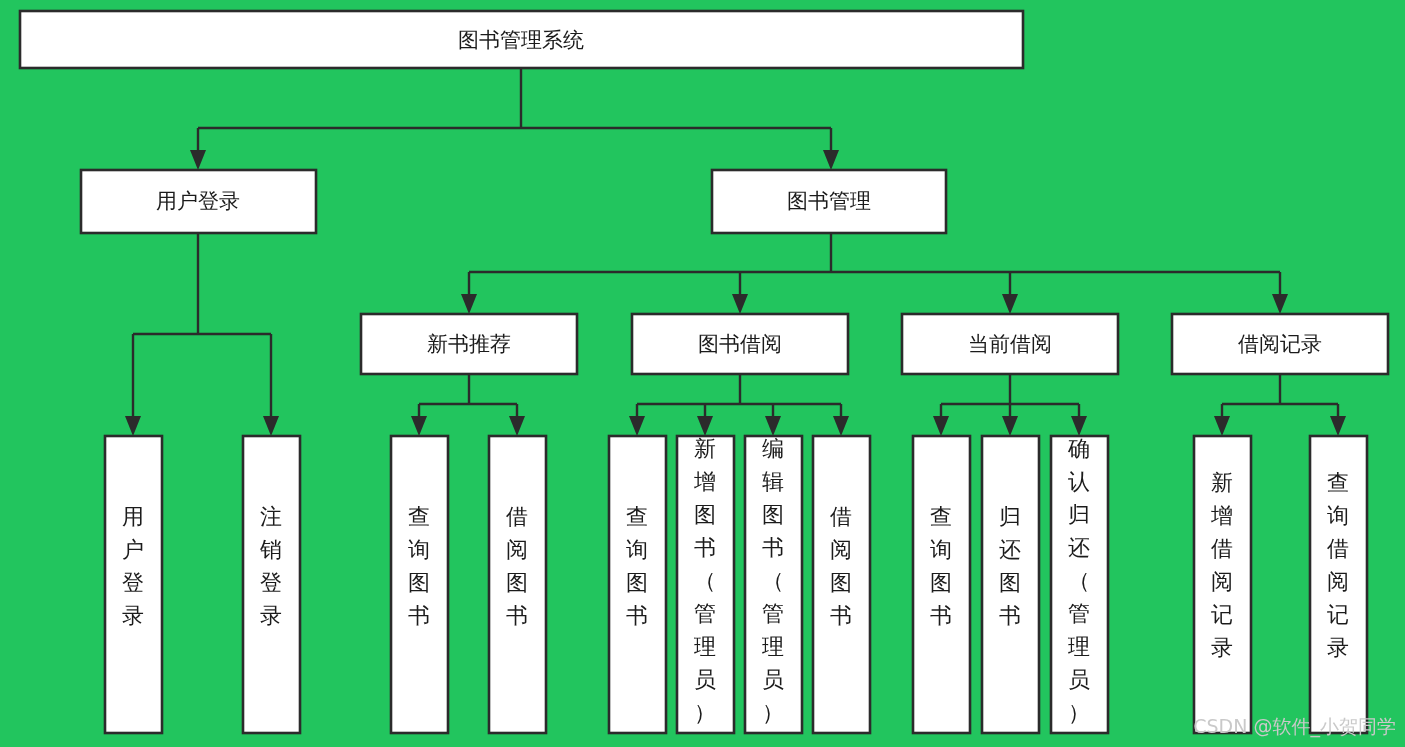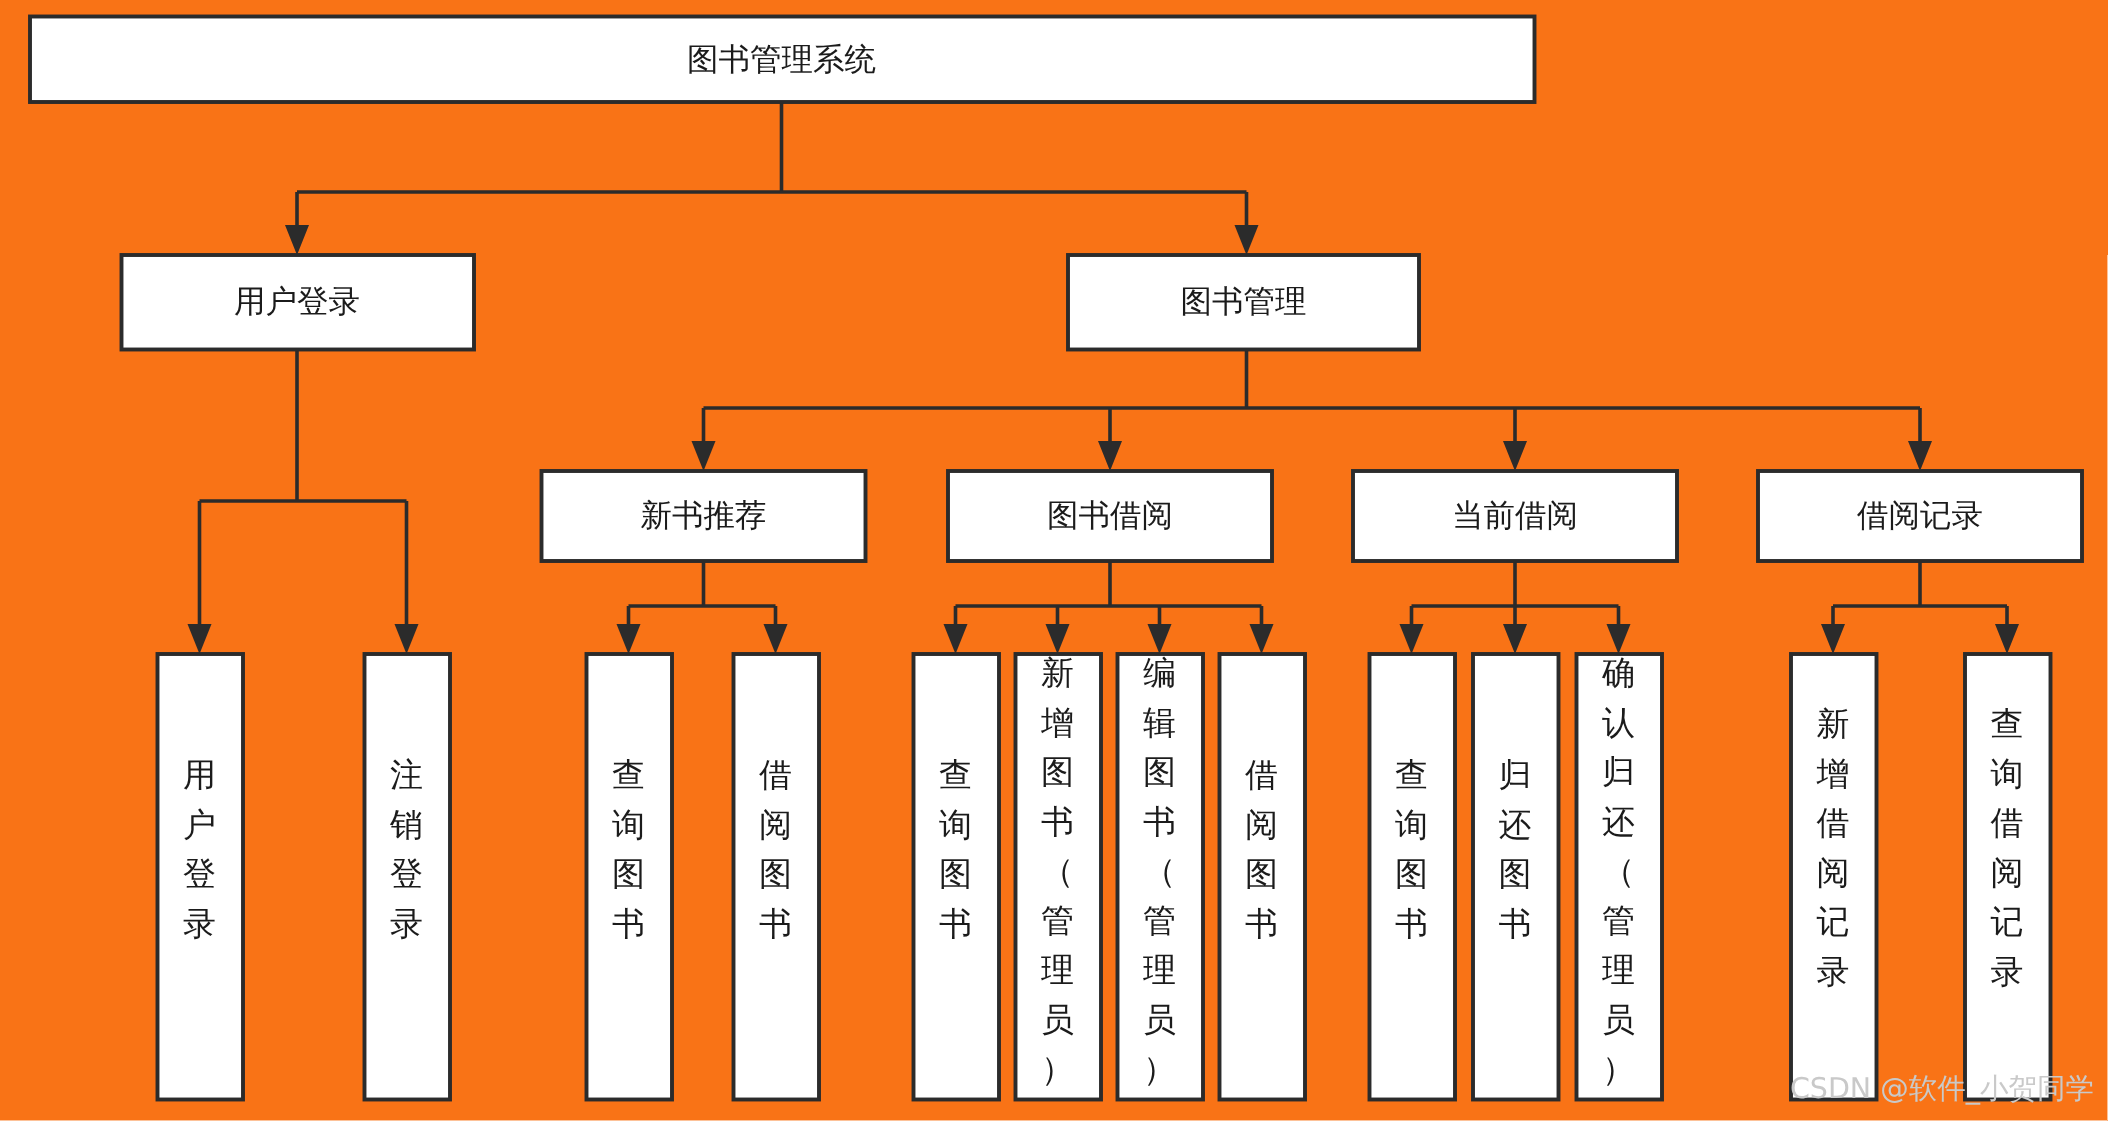--- a/index.html
+++ b/index.html
@@ -10,21 +10,21 @@
   body {
     width: 1405px;
     height: 747px;
     font-family: "DejaVu Sans", "Liberation Sans", sans-serif;
     overflow: hidden;
   }
   #diagram-root {
     position: relative;
     width: 1405px;
     height: 747px;
-    background: #f97316;
+    background: #22c55e;
   }
   svg#tree-svg {
     position: absolute;
     left: 0;
     top: 0;
     width: 1405px;
     height: 747px;
   }
   .node-box {
     fill: #ffffff;

